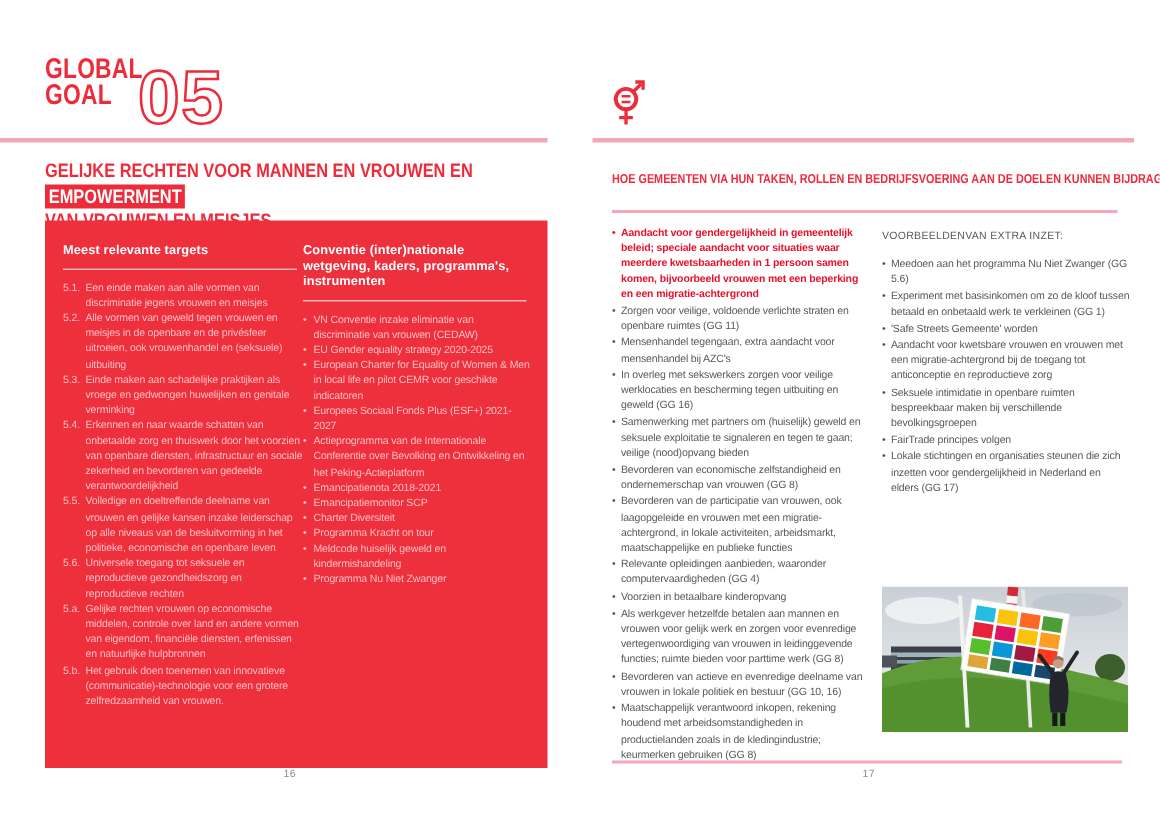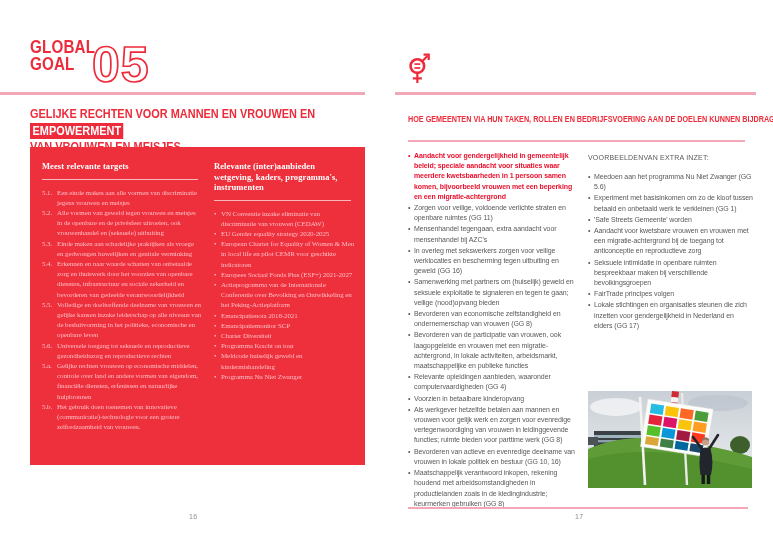--- a/index.html
+++ b/index.html
@@ -16,22 +16,22 @@
   .goal-number-svg{left:90px;top:34px;}
   .rule{background:#F3A8B8;height:2.5px;}
   .rule-left{left:0;top:92px;width:365px;}
   .rule-right{left:395px;top:92px;width:361px;}
 
   .left-title{left:30px;top:106px;width:400px;color:#EE2B3A;font-weight:bold;
     font-size:13px;line-height:16.5px;transform:scaleX(.84);transform-origin:0 0;}
   .left-title .chip{background:#EE2B3A;color:#ffffff;padding:0 3px 1px 3px;}
 
   
-  .red-box{left:30px;top:147px;width:335px;height:318px;background:#EE2F3C;
-    box-sizing:border-box;padding:14px 10px 12px 12px;display:flex;gap:12px;font-family:Liberation Serif, serif;}
+  .red-box{left:30px;top:147px;width:335px;height:365px;background:#EE2F3C;
+    box-sizing:border-box;padding:14px 10px 12px 12px;display:flex;}
   .red-box .col1{width:160px;flex:0 0 160px;}
   .red-box .col2{flex:1;}
   .box-heading{margin:0 0 7px 0;color:#ffffff;font-size:8.5px;font-weight:bold;
     line-height:10.5px;letter-spacing:.1px;}
   .box-divider{height:1px;background:rgba(255,255,255,.65);margin:0 4px 8px 0;}
   .box-list{list-style:none;margin:0;padding:0;color:#FFBEC4;font-size:7px;
     line-height:10.2px;letter-spacing:-.1px;}
   .target-item{position:relative;padding-left:15px;}
   .target-num{position:absolute;left:0;top:0;}
   .bullet-item{position:relative;padding-left:7px;}
@@ -123,21 +123,21 @@
           <span>Gelijke rechten vrouwen op economische middelen, controle over land en andere vormen van eigendom, financiële diensten, erfenissen en natuurlijke hulpbronnen</span>
         </li>
 
         <li class="target-item">
           <span class="target-num">5.b.</span>
           <span>Het gebruik doen toenemen van innovatieve (communicatie)-technologie voor een grotere zelfredzaamheid van vrouwen.</span>
         </li>
       </ul>
   </div>
   <div class="col2">
-    <h2 class="box-heading">Relevante (inter)aanbieden wetgeving, kaders, programma's, instrumenten</h2>
+    <h2 class="box-heading">Conventie (inter)nationale wetgeving, kaders, programma's, instrumenten</h2>
     <div class="box-divider"></div>
     <ul class="box-list">
 
         <li class="bullet-item">VN Conventie inzake eliminatie van discriminatie van vrouwen (CEDAW)</li>
 
         <li class="bullet-item">EU Gender equality strategy 2020-2025</li>
 
         <li class="bullet-item">European Charter for Equality of Women &amp; Men in local life en pilot CEMR voor geschikte indicatoren</li>
 
         <li class="bullet-item">Europees Sociaal Fonds Plus (ESF+) 2021-2027</li>

